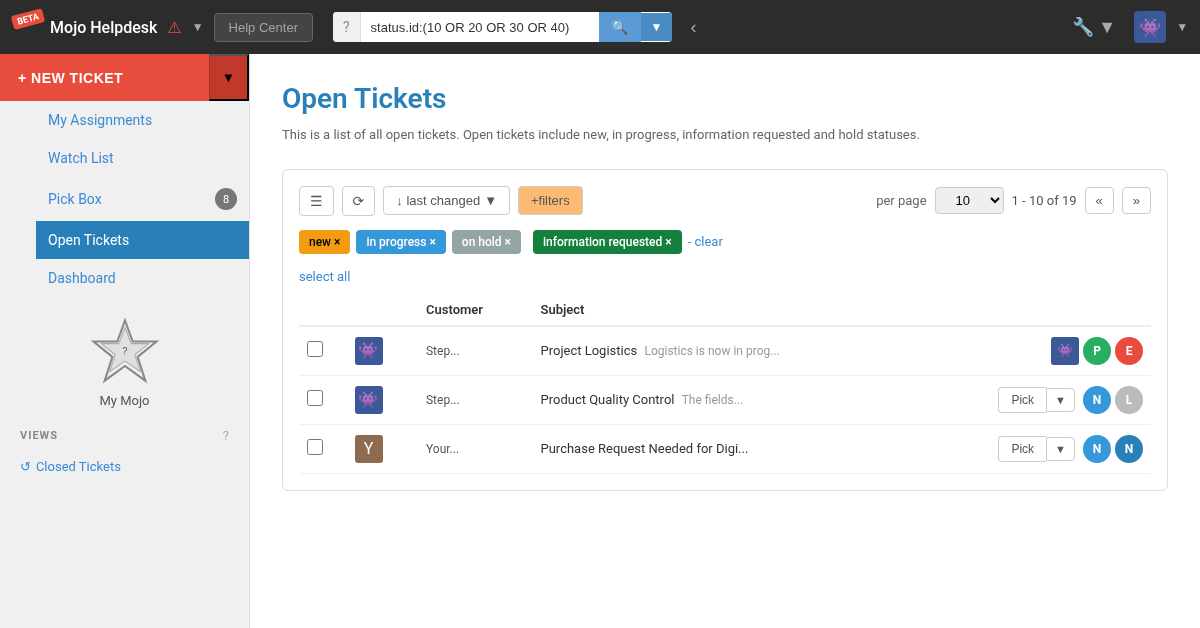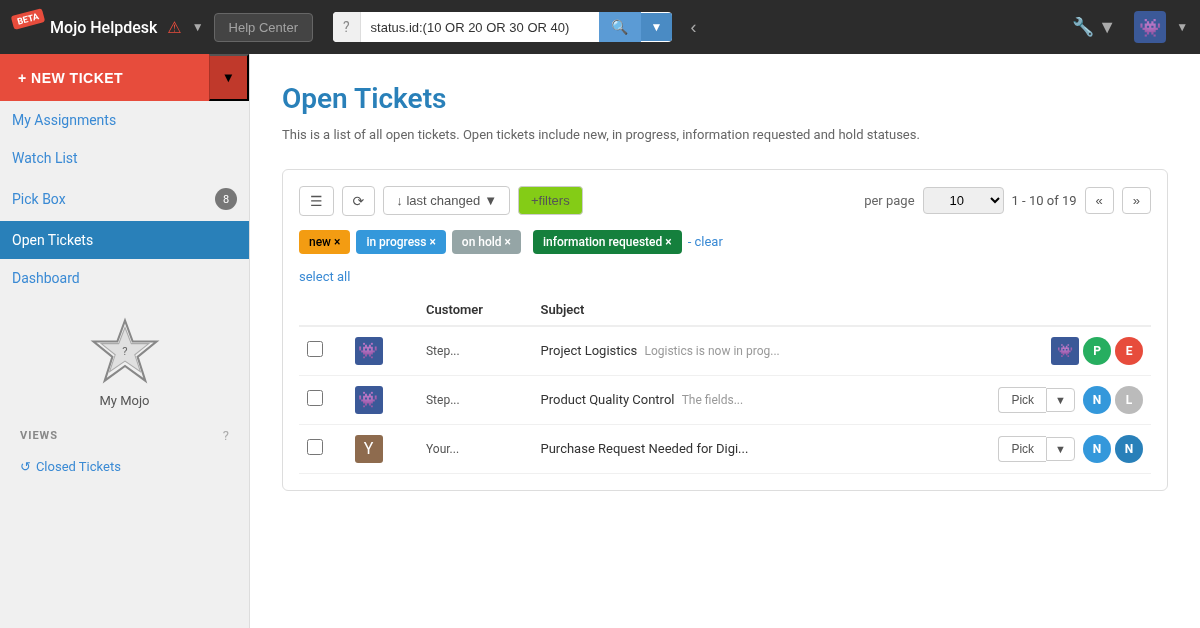--- a/index.html
+++ b/index.html
@@ -155,20 +155,21 @@
       letter-spacing: 0.5px;
     }
     .sidebar-nav-item {
       display: flex;
       align-items: center;
       justify-content: space-between;
       padding: 11px 12px;
       color: #3a8ad4;
       cursor: pointer;
       font-size: 14px;
+      margin-left: 36px;
     }
     .sidebar-nav-item.active {
       background: #2980b9;
       color: white;
     }
     .badge {
       background: #777;
       color: white;
       border-radius: 50%;
       width: 22px;
@@ -274,37 +275,37 @@
       border-radius: 4px;
       padding: 6px 12px;
       cursor: pointer;
       color: #555;
       font-size: 13px;
       display: flex;
       align-items: center;
       gap: 4px;
     }
     .filters-btn {
-      background: #84cc16;
+      background: #fdba74;
       border: 1px solid #ccc;
       border-radius: 4px;
       padding: 6px 12px;
       cursor: pointer;
       color: #555;
       font-size: 13px;
     }
     .per-page-label {
       margin-left: auto;
       color: #666;
       font-size: 13px;
     }
     .per-page-select {
       border: 1px solid #ccc;
       border-radius: 4px;
-      padding: 4px 22px;
+      padding: 4px 16px;
       font-size: 13px;
       cursor: pointer;
     }
     .pagination-info {
       color: #555;
       font-size: 13px;
     }
     .page-nav-btn {
       background: white;
       border: 1px solid #ccc;

